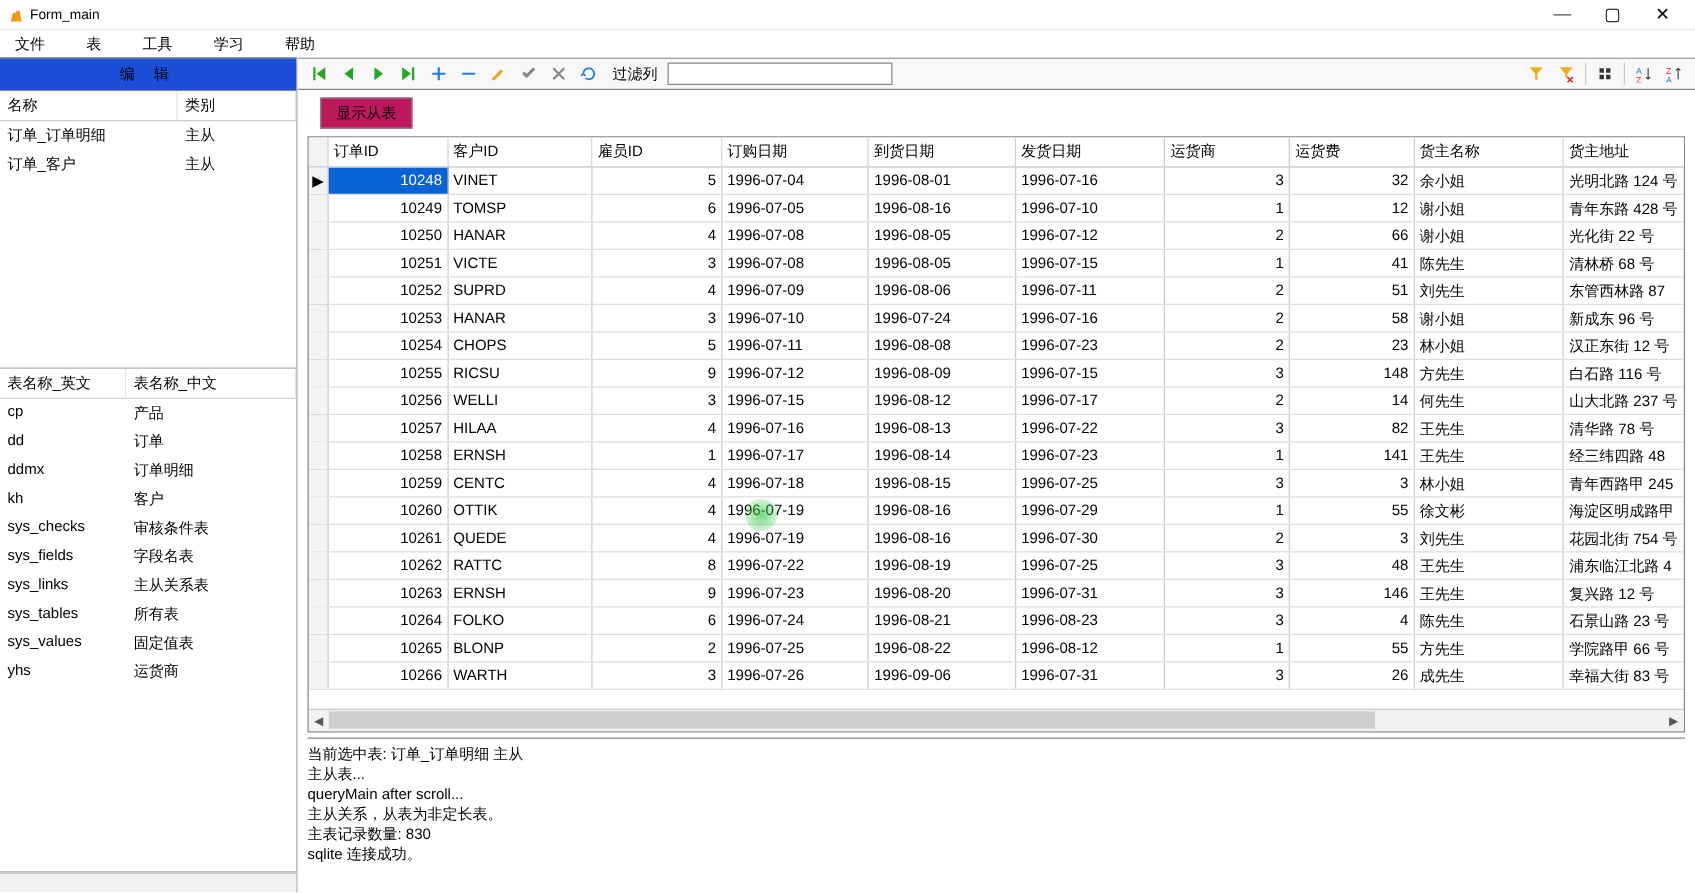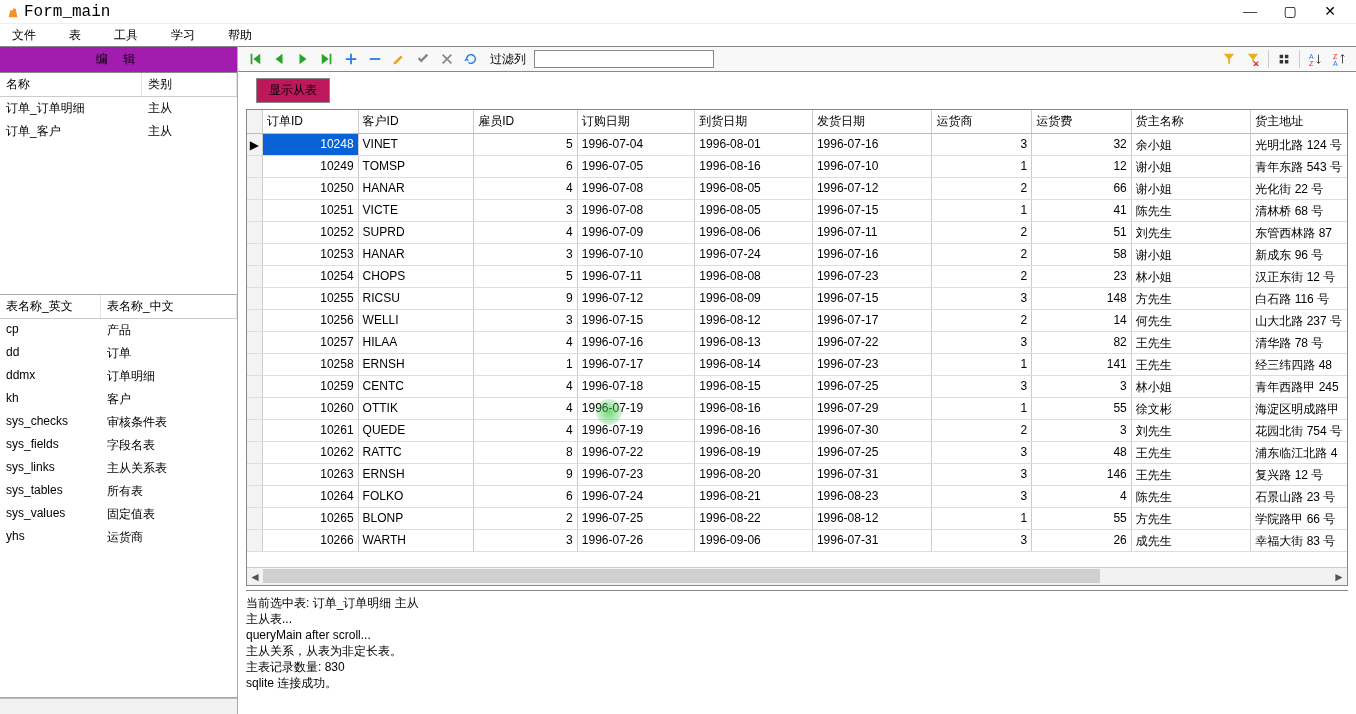--- a/index.html
+++ b/index.html
@@ -1,31 +1,31 @@
 <!DOCTYPE html>
 <html><head>
 <meta charset="utf-8">
 <style>
 * { box-sizing: border-box; margin: 0; padding: 0; }
 body { font-family: "Microsoft YaHei", "Segoe UI", Tahoma, sans-serif; font-size: 12px; background: #fff; color: #000; overflow: hidden; width: 1356px; height: 714px; }
 
 .titlebar { height: 24px; display: flex; align-items: center; padding: 0 6px; border-bottom: 1px solid #eee; }
 .titlebar .icon { width: 14px; height: 14px; margin-right: 4px; }
-.titlebar .title { flex: 1; font-size: 16px; font-family: Liberation Mono, monospace; }
+.titlebar .title { flex: 1; font-size: 11px; }
 .winbtn { width: 40px; height: 20px; display: flex; align-items: center; justify-content: center; cursor: default; }
 .winbtn span { font-size: 14px; font-family: "Segoe UI Symbol"; }
 
 .menubar { height: 22px; display: flex; align-items: center; padding: 0 8px; gap: 25px; }
 .menubar .mi { padding: 2px 4px; cursor: default; }
 
 .outer { display: flex; height: 668px; }
 .left-col { width: 238px; display: flex; flex-direction: column; border-right: 1px solid #aaa; }
 .right-col { flex: 1; display: flex; flex-direction: column; overflow: hidden; }
 
-.panel-header { text-align: center; padding: 4px 0; border-top: 1px solid #888; border-bottom: 1px solid #888; background: #a21caf; letter-spacing: 6px; }
+.panel-header { text-align: center; padding: 4px 0; border-top: 1px solid #888; border-bottom: 1px solid #888; background: #1d4ed8; letter-spacing: 6px; }
 .list-box { flex: 1; overflow: auto; border-bottom: 1px solid #aaa; }
 .list-hdr { display: flex; border-bottom: 1px solid #ccc; background: #fff; }
 .list-hdr div, .list-row div { padding: 3px 6px; }
 .list-hdr div { background: #fff; border-right: 1px solid #e4e4e4;}
 .list-row { display: flex; }
 .col-a { width: 142px; }
 .col-b { flex: 1; }
 .col-en { width: 101px; }
 .col-cn { flex: 1; }
 
@@ -289,21 +289,21 @@
             <div class="ind"></div>
             <div class="gc g-orderid">10249</div>
             <div class="gc g-custid">TOMSP</div>
             <div class="gc g-empid">6</div>
             <div class="gc g-orderdate">1996-07-05</div>
             <div class="gc g-reqdate">1996-08-16</div>
             <div class="gc g-shipdate">1996-07-10</div>
             <div class="gc g-shipper">1</div>
             <div class="gc g-freight">12</div>
             <div class="gc g-shipname">谢小姐</div>
-            <div class="gc g-shipaddr">青年东路 543 号</div>
+            <div class="gc g-shipaddr">青年东路 428 号</div>
           </div>
           <div class="grid-row">
             <div class="ind"></div>
             <div class="gc g-orderid">10250</div>
             <div class="gc g-custid">HANAR</div>
             <div class="gc g-empid">4</div>
             <div class="gc g-orderdate">1996-07-08</div>
             <div class="gc g-reqdate">1996-08-05</div>
             <div class="gc g-shipdate">1996-07-12</div>
             <div class="gc g-shipper">2</div>

